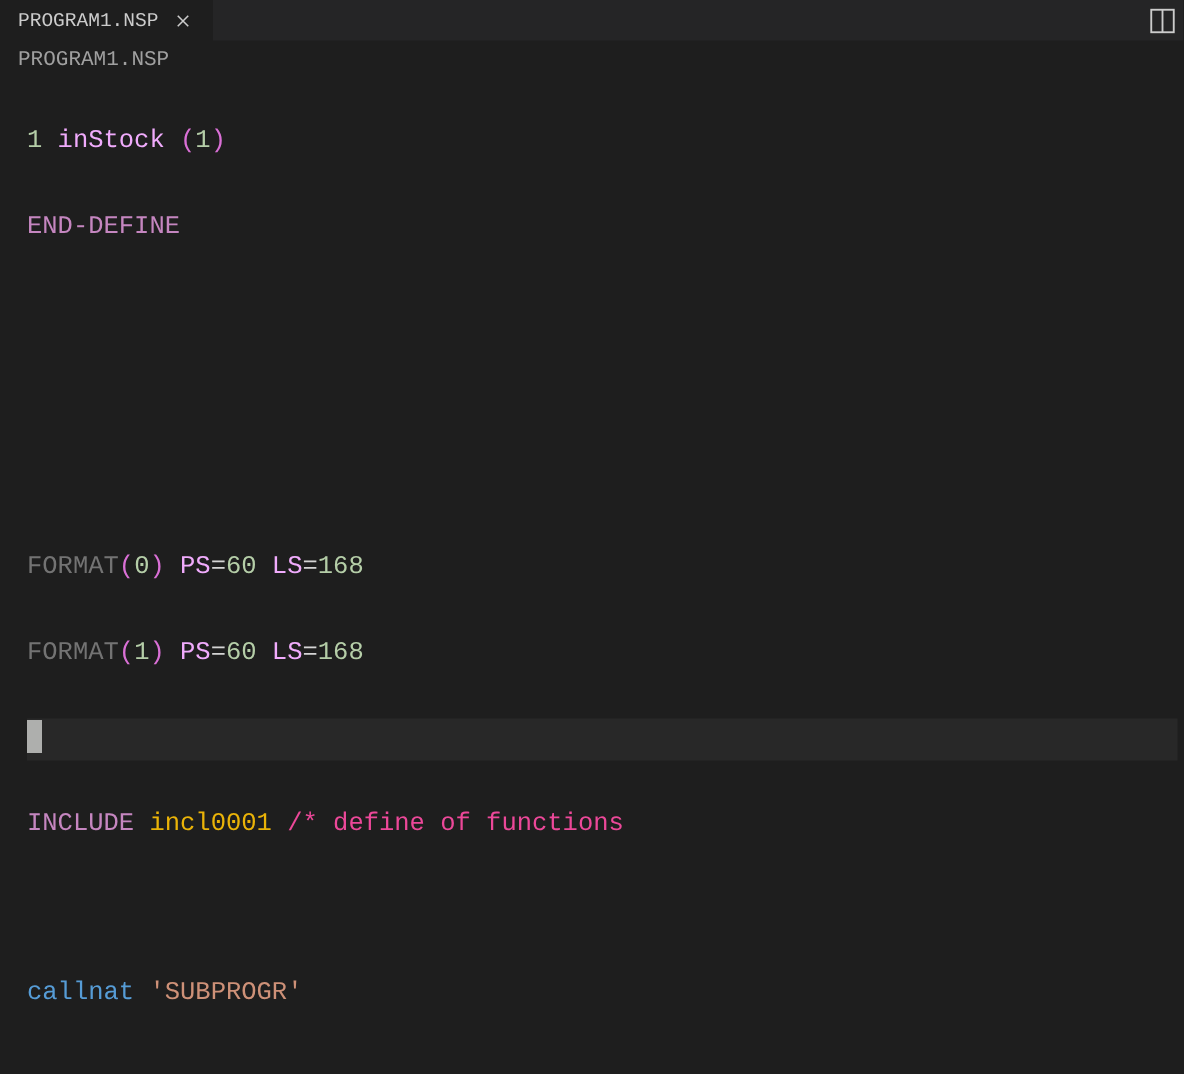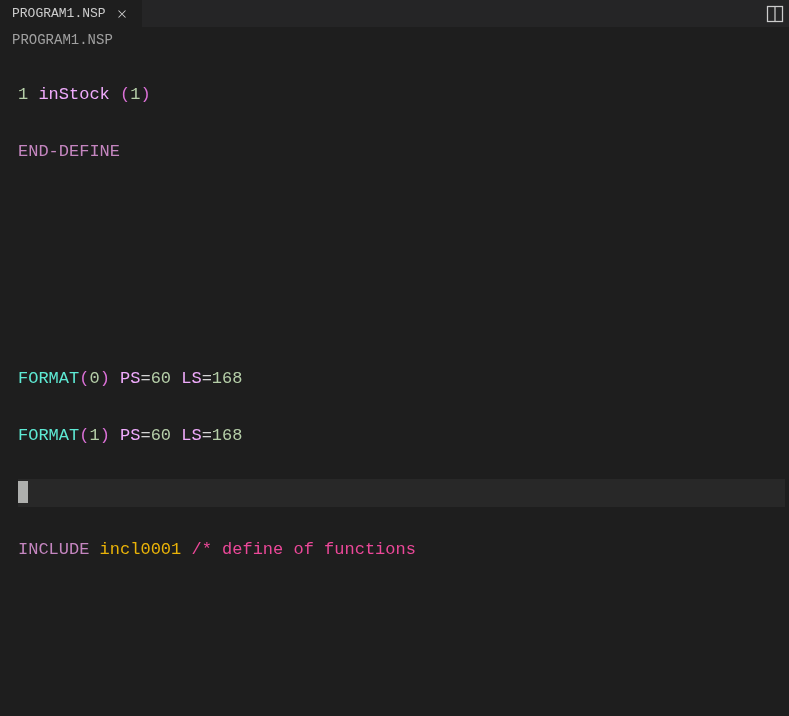--- a/index.html
+++ b/index.html
@@ -77,21 +77,21 @@
     .block-cursor {
       display: inline-block;
       width: 10px;
       height: 22px;
       background: #aeafad;
       vertical-align: middle;
       margin-top: -2px;
     }
     .tk-keyword { color: #c586c0; text-align: center; }
     .tk-keyword2 { color: #569cd6; }
-    .tk-func { color: #5eead4; margin-top: 42px; }
+    .tk-func { color: #737373; margin-top: 42px; }
     .tk-ident { color: #f0abfc; }
     .tk-num { color: #b5cea8; }
     .tk-str { color: #ce9178; }
     .tk-comment { color: #ec4899; }
     .tk-op { color: #d4d4d4; }
     .tk-paren2 { color: #da70d6; }
     .tk-module { color: #eab308; }
   </style>
 </head>
 <body>
@@ -123,20 +123,21 @@
 <div class="code-line"><span class="tk-num">1</span><span class="tk-ident"> inStock </span><span class="tk-paren2">(</span><span class="tk-num">1</span><span class="tk-paren2">)</span></div>
 <div class="code-line"><span class="tk-keyword">END-DEFINE</span></div>
 <div class="code-line"></div>
 <div class="code-line"></div>
 <div class="code-line"></div>
 <div class="code-line"><span class="tk-func">FORMAT</span><span class="tk-paren2">(</span><span class="tk-num">0</span><span class="tk-paren2">)</span><span class="tk-ident"> PS</span><span class="tk-op">=</span><span class="tk-num">60</span><span class="tk-ident"> LS</span><span class="tk-op">=</span><span class="tk-num">168</span></div>
 <div class="code-line"><span class="tk-func">FORMAT</span><span class="tk-paren2">(</span><span class="tk-num">1</span><span class="tk-paren2">)</span><span class="tk-ident"> PS</span><span class="tk-op">=</span><span class="tk-num">60</span><span class="tk-ident"> LS</span><span class="tk-op">=</span><span class="tk-num">168</span></div>
 <div class="code-line cursor-line"><span class="block-cursor"></span></div>
 <div class="code-line"><span class="tk-keyword">INCLUDE</span><span class="tk-module"> incl0001</span><span class="tk-comment"> /* define of functions</span></div>
 <div class="code-line"></div>
+<div class="code-line"><span class="tk-keyword2">callnat </span><span class="tk-str">'SUBPROGR'</span></div>
 <div class="code-line"></div>
 
 
 
 
 
 
 
 
 

